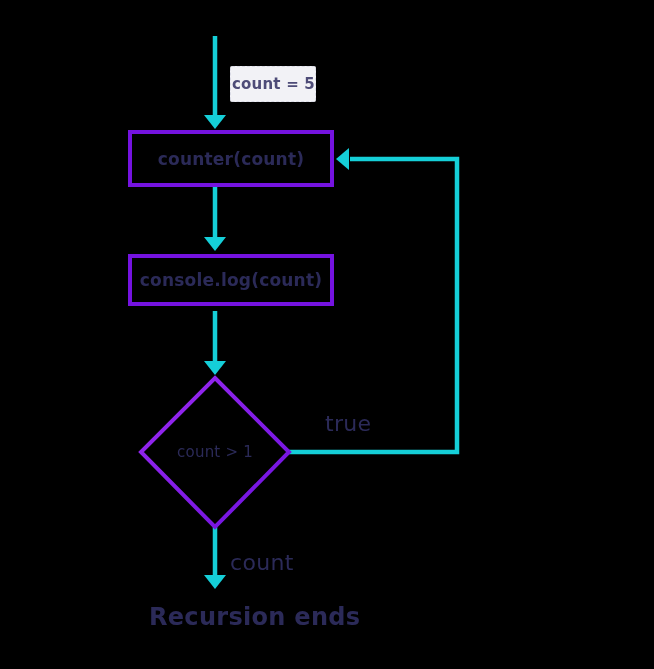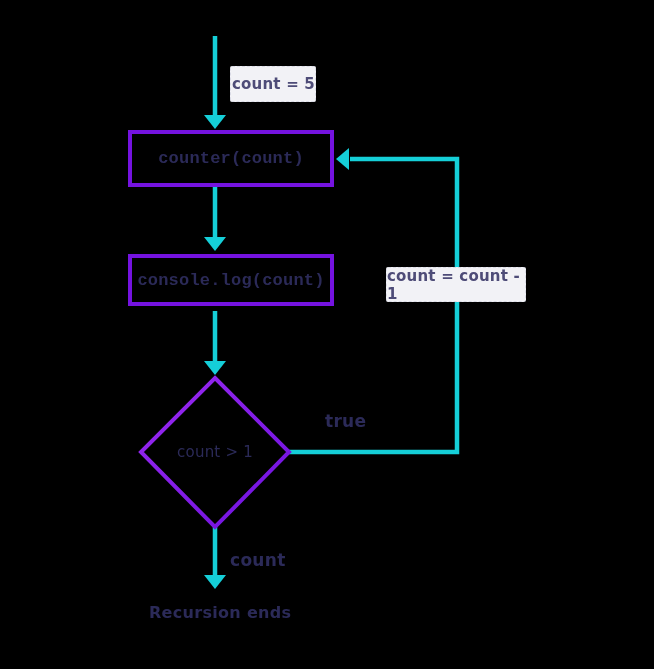--- a/index.html
+++ b/index.html
@@ -31,21 +31,20 @@
     position: absolute;
     border: 4px solid var(--node-border);
     background: transparent;
     display: flex;
     align-items: center;
     justify-content: center;
     color: var(--text);
     font-weight: 700;
     font-size: 17px;
     letter-spacing: 0.2px;
-    font-family: Liberation Mono, monospace;
   }
   .box-counter { left: 128px; top: 130px; width: 206px; height: 57px; }
   .box-console { left: 128px; top: 254px; width: 206px; height: 52px; }
 
   .decision-text {
     position: absolute;
     left: 145px;
     top: 443px;
     width: 140px;
     text-align: center;
@@ -67,32 +66,32 @@
     font-weight: 700;
     font-size: 15px;
     letter-spacing: 0.2px;
   }
   .label-start { left: 230px; top: 66px; width: 86px; height: 36px; }
   .label-decrement { left: 386px; top: 267px; width: 140px; height: 35px; }
 
   .branch-text {
     position: absolute;
     color: var(--text);
-    font-weight: 700;
-    font-size: 17px;
+    font-weight: 400;
+    font-size: 22px;
     letter-spacing: 0.3px;
   }
   .text-true  { left: 325px; top: 411px; }
   .text-false { left: 230px; top: 550px; }
   .text-end   {
     position: absolute;
     left: 149px; top: 603px;
     color: var(--text);
     font-weight: 700;
-    font-size: 16px;
+    font-size: 24px;
     letter-spacing: 0.3px;
   }
 </style>
 </head>
 <body>
 
 <div class="canvas">
 
   <svg width="654" height="669" viewBox="0 0 654 669">
     <defs>
@@ -127,23 +126,20 @@
   <div class="node-box box-console">
     <span>console.log(count)</span>
   </div>
 
   <div class="decision-text">count &gt; 1</div>
 
   <div class="flow-label label-start">
     <span>count = 5</span>
   </div>
 
-  <div class="flow-label label-decrement">
-    <span>count = count - 1</span>
-  </div>
 
   <div class="branch-text text-true">true</div>
 
   <div class="branch-text text-false">count</div>
 
   <div class="text-end">Recursion ends</div>
 
 </div>
 
 </body></html>

